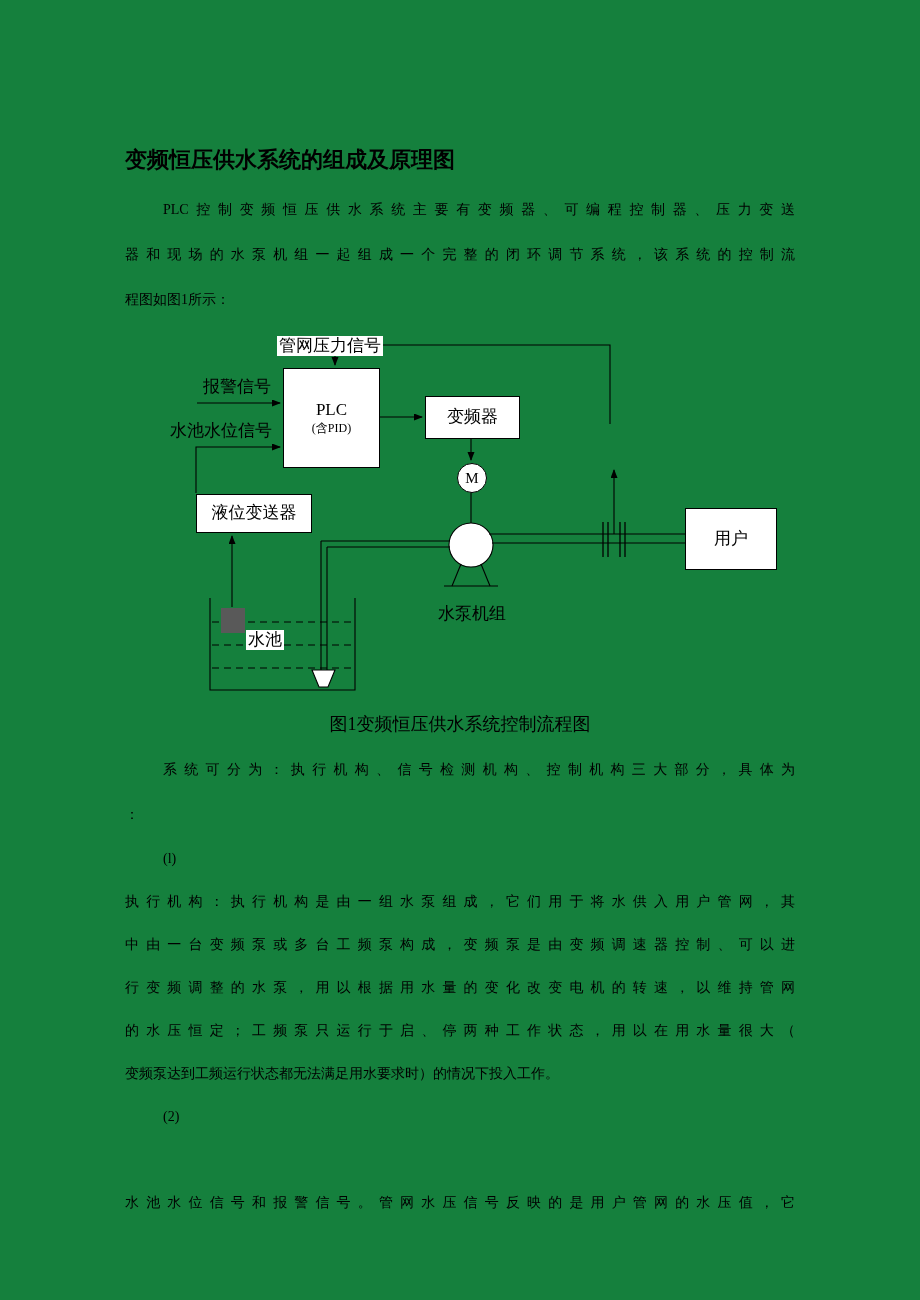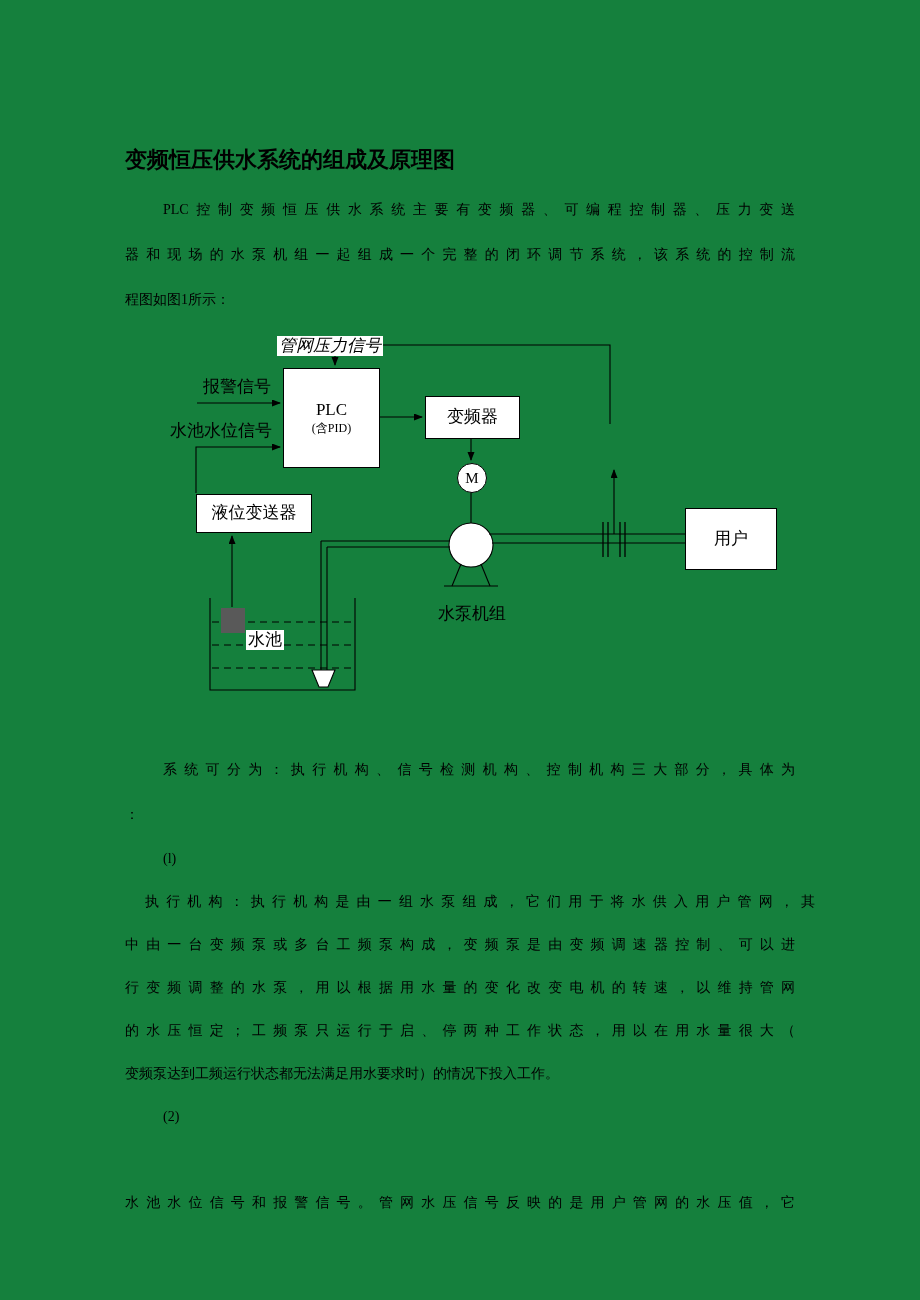--- a/index.html
+++ b/index.html
@@ -105,34 +105,35 @@
       <span>用户</span>
     </div>
     <div class="dbox" style="left:196px;top:164px;width:114px;height:37px;">
       <span>液位变送器</span>
     </div>
 
     <div class="mcircle">
       <span>M</span>
     </div>
 
-    <div class="dlabel whitebg" style="left:277px;top:6px;font-style:italic;">管网压力信号</div>
+    <div class="dlabel whitebg" style="left:277px;top:6px;">管网压力信号</div>
     <div class="dlabel" style="left:203px;top:47px;">报警信号</div>
     <div class="dlabel" style="left:170px;top:91px;">水池水位信号</div>
     <div class="dlabel" style="left:438px;top:274px;">水泵机组</div>
     <div class="dlabel whitebg" style="left:246px;top:300px;">水池</div>
   </div>
 
+  <div class="caption" style="left:125px;top:712px;width:670px;">图1变频恒压供水系统控制流程图</div>
 
   <div class="bodyline just" style="left:163px;top:757px;width:632px;">系统可分为：执行机构、信号检测机构、控制机构三大部分，具体为</div>
   <div class="bodyline" style="left:125px;top:802px;width:670px;">：</div>
 
   <div class="bodyline" style="left:163px;top:846px;width:632px;">(l)</div>
 
-  <div class="bodyline just" style="left:125px;top:889px;width:670px;margin-left:20px;">执行机构：执行机构是由一组水泵组成，它们用于将水供入用户管网，其</div>
+  <div class="bodyline just" style="left:125px;top:889px;width:670px;">执行机构：执行机构是由一组水泵组成，它们用于将水供入用户管网，其</div>
   <div class="bodyline just" style="left:125px;top:932px;width:670px;">中由一台变频泵或多台工频泵构成，变频泵是由变频调速器控制、可以进</div>
   <div class="bodyline just" style="left:125px;top:975px;width:670px;">行变频调整的水泵，用以根据用水量的变化改变电机的转速，以维持管网</div>
   <div class="bodyline just" style="left:125px;top:1018px;width:670px;">的水压恒定；工频泵只运行于启、停两种工作状态，用以在用水量很大（</div>
   <div class="bodyline" style="left:125px;top:1061px;width:670px;">变频泵达到工频运行状态都无法满足用水要求时）的情况下投入工作。</div>
 
   <div class="bodyline" style="left:163px;top:1104px;width:632px;">(2)</div>
 
   <div class="bodyline just" style="left:125px;top:1190px;width:670px;">水池水位信号和报警信号。管网水压信号反映的是用户管网的水压值，它</div>
 
 </div>

